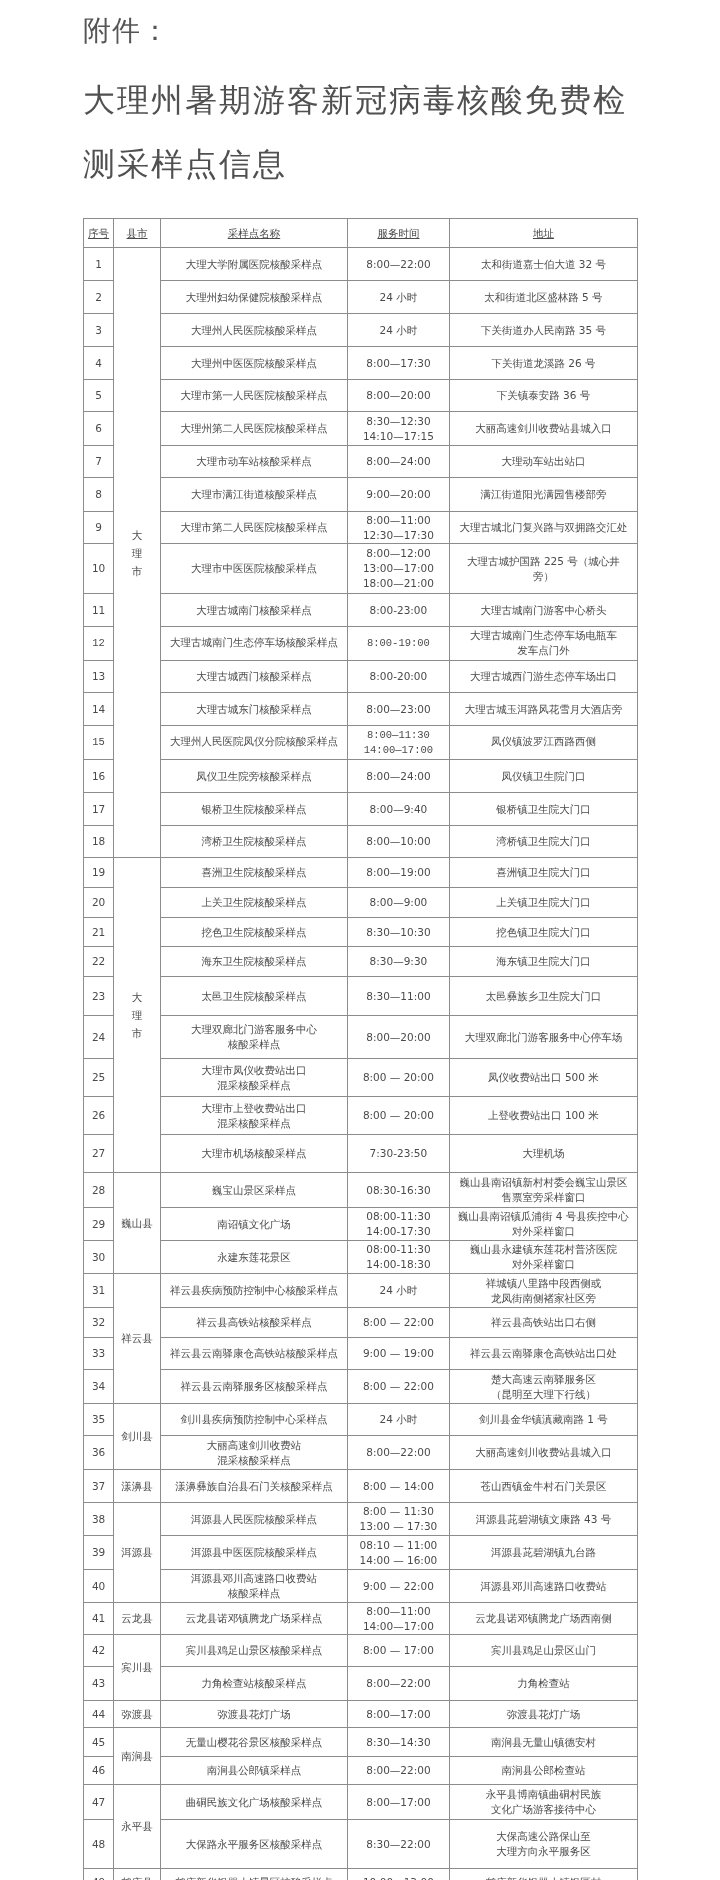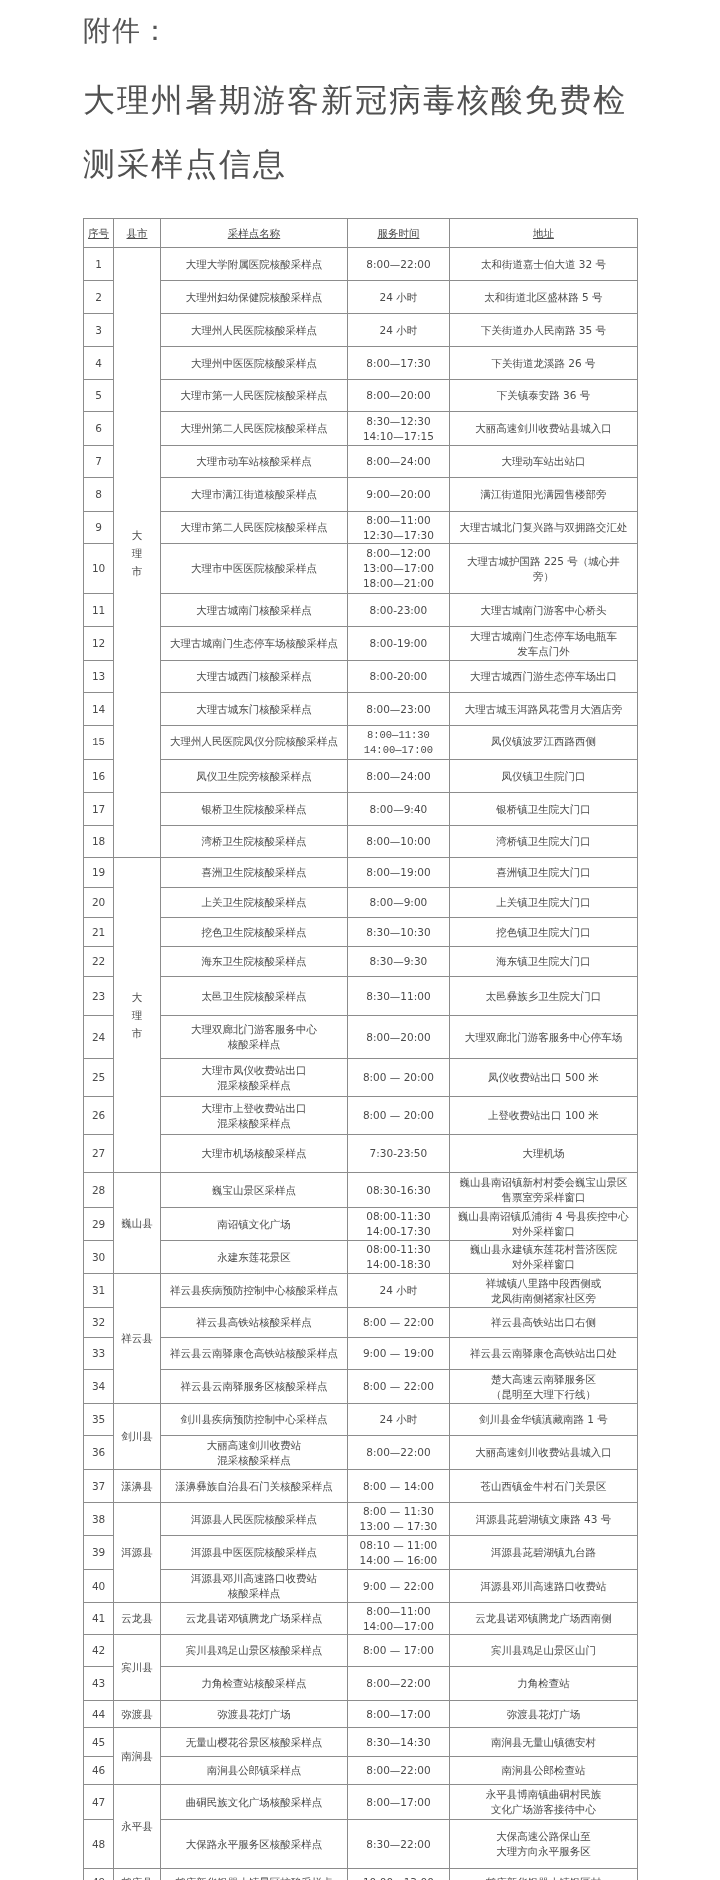--- a/index.html
+++ b/index.html
@@ -122,21 +122,21 @@
 18:00—21:00</td>
         <td class="ml">大理古城护国路 225 号（城心井
 旁）</td>
       </tr>
       <tr style="height: 33px;">
         <td>11</td>
         <td class="ml">大理古城南门核酸采样点</td>
         <td class="ml">8:00-23:00</td>
         <td class="ml">大理古城南门游客中心桥头</td>
       </tr>
-      <tr style="height: 34px;">
+      <tr style="height: 34px; font-family: Liberation Mono, monospace;">
         <td>12</td>
         <td class="ml">大理古城南门生态停车场核酸采样点</td>
         <td class="ml">8:00-19:00</td>
         <td class="ml">大理古城南门生态停车场电瓶车
 发车点门外</td>
       </tr>
       <tr style="height: 32px;">
         <td>13</td>
         <td class="ml">大理古城西门核酸采样点</td>
         <td class="ml">8:00-20:00</td>

